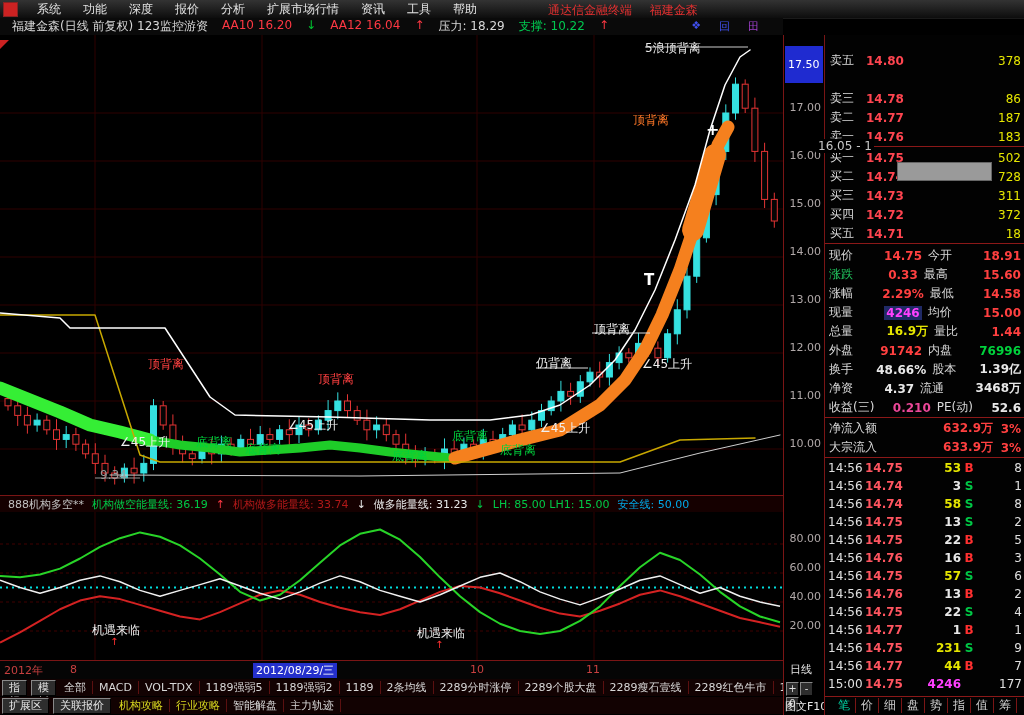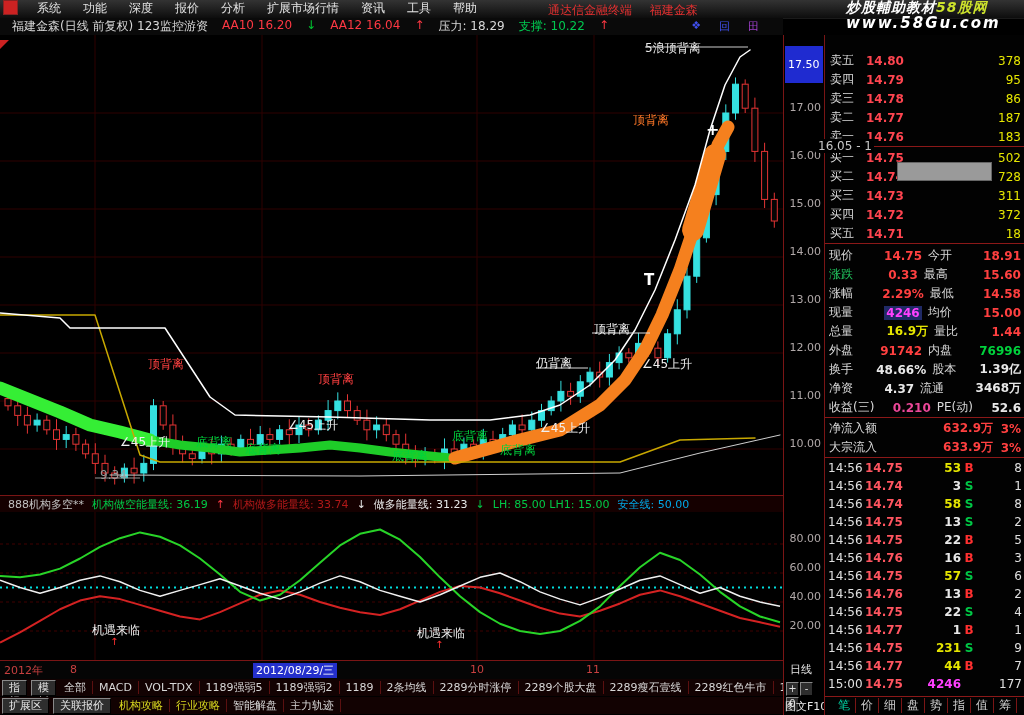--- a/index.html
+++ b/index.html
@@ -1,21 +1,21 @@
 <!DOCTYPE html>
 <html><head>
 <meta charset="utf-8">
 <style>
   html,body{margin:0;padding:0;background:#222;}
   #app{position:relative;width:1024px;height:715px;background:#000;overflow:hidden;
        font-family:"DejaVu Sans","Liberation Sans",sans-serif;font-size:12px;color:#ddd;}
   .abs{position:absolute;}
   
   .menubar{left:0;top:0;width:1024px;height:18px;background:linear-gradient(#333,#0d0d0d);
-           display:flex;align-items:flex-start;border-bottom:1px solid #1a1a1a;}
+           display:flex;align-items:center;border-bottom:1px solid #1a1a1a;}
   .logo{width:13px;height:13px;background:#c22;margin:0 8px 0 3px;border:1px solid #822;}
   .menu-item{padding:0 11px;color:#e2e2e2;font-size:12px;cursor:default;}
   .app-title{left:548px;top:2px;color:#e03030;font-size:12px;}
   .infobar{left:0;top:18px;width:783px;height:17px;background:#0a0a0a;display:flex;align-items:center;}
   .infobar span{margin-right:10px;font-size:12px;white-space:nowrap;}
   .wm{right:2px;top:0;width:176px;text-align:left;line-height:1.1;font-style:italic;font-weight:bold;z-index:60;}
   .wm .l1{font-size:14px;letter-spacing:1px;color:#fff;}
   .wm .l1 b{color:#cde32c;}
   .wm .l2{font-size:15px;letter-spacing:2px;color:#fff;}
   
@@ -75,24 +75,20 @@
         <div class="menu-item">分析</div>
         <div class="menu-item">扩展市场行情</div>
         <div class="menu-item">资讯</div>
         <div class="menu-item">工具</div>
         <div class="menu-item">帮助</div>
       </div>
   </div>
   <div class="abs app-title">
     <span>通达信金融终端</span>
     <span style="margin-left:14px;">福建金森</span>
-  </div>
-  <div class="abs wm">
-    <div class="l1"><span>炒股輔助教材</span><b>58股网</b></div>
-    <div class="l2">www.58Gu.com</div>
   </div>
 
   <div class="abs infobar">
     <span style="width:2px;"></span>
     <span id="infoseg" style="display:flex;gap:4px;">
         <span style="color:#d8d8d8">福建金森(日线 前复权) 123监控游资</span>
         <span style="color:#ff3843">AA10 16.20</span>
         <span style="color:#00c832">↓</span>
         <span style="color:#ff3843">AA12 16.04</span>
         <span style="color:#ff3843">↑</span>
@@ -381,25 +377,20 @@
 
   <div class="abs rangelab">16.05 - 1</div>
   <div class="abs grayrect"></div>
 
   <div class="abs panel" id="panel">
       <div class="prow" style="top:16px;">
         <span class="lab">卖五</span>
         <span style="color:#ff4550;" class="prc">14.80</span>
         <span style="color:#e6e600;" class="vol">378</span>
       </div>
-      <div class="prow" style="top:35px;">
-        <span class="lab">卖四</span>
-        <span style="color:#ff4550;" class="prc">14.79</span>
-        <span style="color:#e6e600;" class="vol">95</span>
-      </div>
       <div class="prow" style="top:54px;">
         <span class="lab">卖三</span>
         <span style="color:#ff4550;" class="prc">14.78</span>
         <span style="color:#e6e600;" class="vol">86</span>
       </div>
       <div class="prow" style="top:73px;">
         <span class="lab">卖二</span>
         <span style="color:#ff4550;" class="prc">14.77</span>
         <span style="color:#e6e600;" class="vol">187</span>
       </div>

